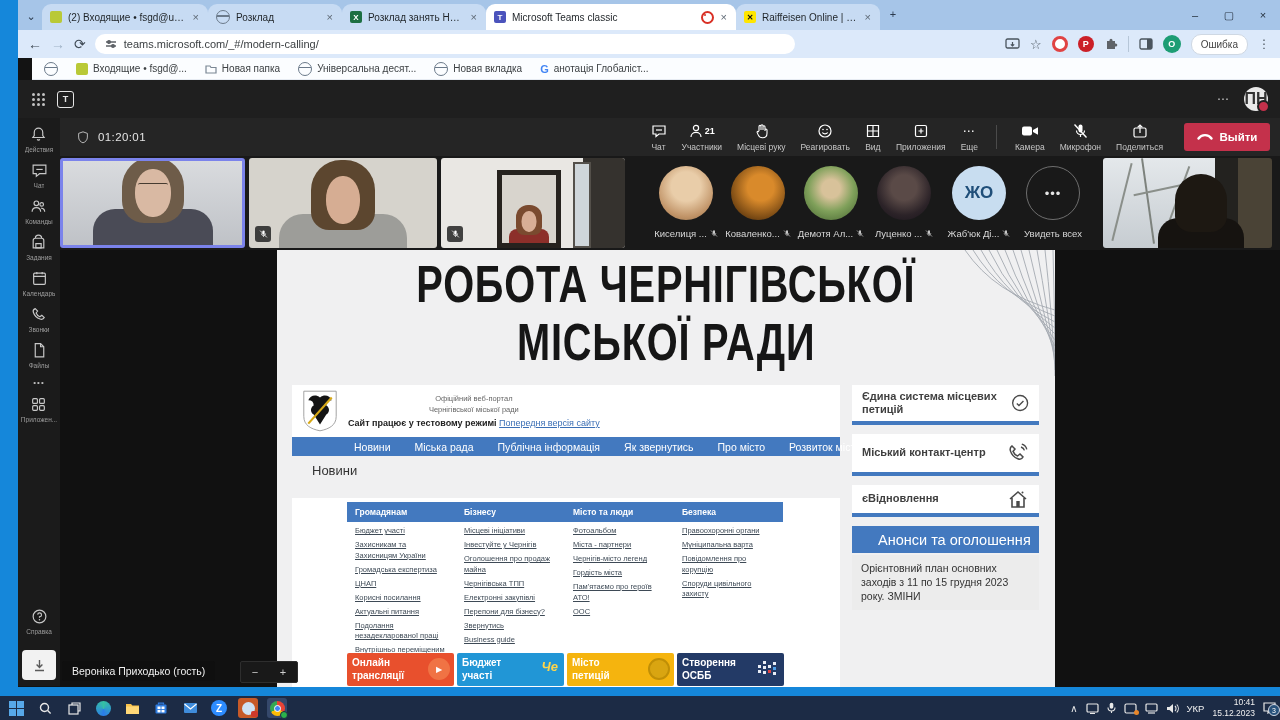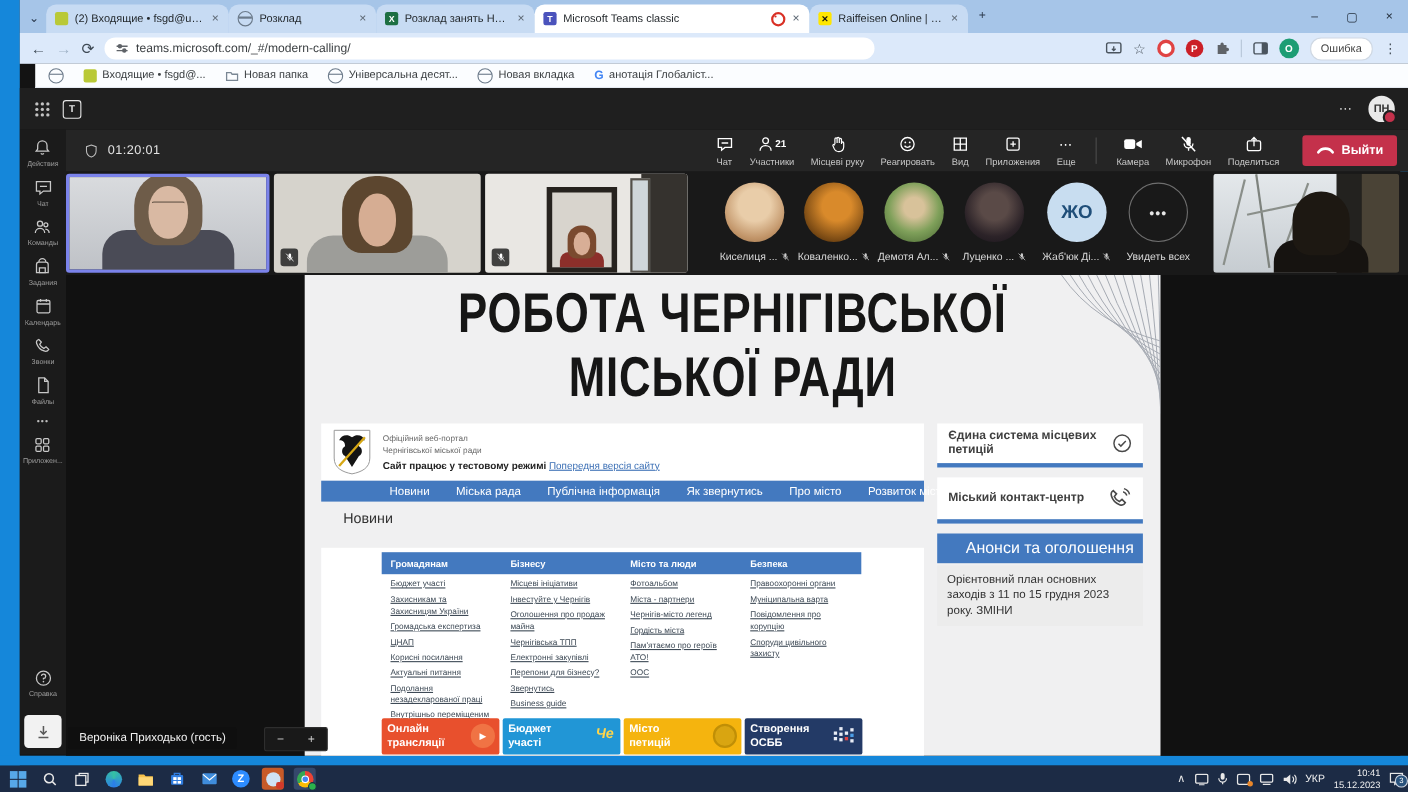--- a/index.html
+++ b/index.html
@@ -50,21 +50,21 @@
 
   
   .tmtop{left:18px;top:80px;width:1262px;height:38px;background:#1f1f1f;display:flex;align-items:center;}
   .waffle{display:grid;grid-template-columns:repeat(3,3px);grid-gap:2px;margin:0 12px 0 14px;}
   .waffle i{width:3px;height:3px;background:#c2c2c2;border-radius:50%;}
   .tlogo{width:15px;height:15px;border:1.5px solid #e6e6e6;border-radius:3px;color:#e6e6e6;font-size:9px;font-weight:bold;display:flex;align-items:center;justify-content:center;}
   .tsearch{position:absolute;left:50%;transform:translateX(-50%);width:660px;height:23px;background:#323232;border:1px solid #6a6a6a;border-radius:4px;display:flex;align-items:center;gap:7px;padding:0 9px;box-sizing:border-box;}
   .tsearch span{font-size:11px;color:#b5b5b5;}
   .tmright{margin-left:auto;display:flex;align-items:center;gap:14px;padding-right:12px;}
   .tmmore{color:#cdcdcd;font-size:12px;letter-spacing:1px;}
-  .tavatar{position:relative;width:24px;height:24px;border-radius:50%;background:#e9e9e9;color:#333;font-size:10px;font-weight:bold;display:flex;align-items:center;justify-content:center;}
+  .tavatar{position:relative;width:24px;height:24px;border-radius:50%;background:#e9e9e9;color:#333;font-size:16px;font-weight:bold;display:flex;align-items:center;justify-content:center;}
   .tavatar i{position:absolute;right:-2px;bottom:-2px;width:9px;height:9px;background:#c4314b;border:2px solid #1f1f1f;border-radius:50%;}
 
   
   .rail{left:18px;top:118px;width:42px;height:568px;background:#1b1b1b;display:flex;flex-direction:column;align-items:center;padding-top:8px;box-sizing:border-box;}
   .ritem{display:flex;flex-direction:column;align-items:center;gap:3px;margin-bottom:9px;color:#c8c8c8;}
   .ritem .rlbl{font-size:6.5px;color:#9d9d9d;max-width:40px;text-align:center;white-space:nowrap;overflow:hidden;text-overflow:ellipsis;}
   .rdots{color:#bdbdbd;font-size:8px;letter-spacing:1px;margin-bottom:9px;}
   .dlbtn{margin-top:6px;margin-bottom:6px;width:34px;height:30px;background:#f2f2f2;border-radius:4px;display:flex;align-items:center;justify-content:center;}
 
   
@@ -87,21 +87,21 @@
   .avname{position:absolute;top:72px;width:84px;text-align:center;font-size:9.5px;color:#d8d8d8;white-space:nowrap;overflow:hidden;display:flex;align-items:center;justify-content:center;gap:3px;}
 
   
   .stagebg{left:60px;top:250px;width:1220px;height:437px;background:#111;}
   .slide{left:277px;top:250px;width:778px;height:437px;background:#f0f0f1;overflow:hidden;}
   .stitle{position:absolute;top:6px;left:0;width:100%;text-align:center;color:#161616;font-weight:bold;font-size:51px;line-height:1.13;}
   .stitle span{display:inline-block;transform:scaleX(.78);letter-spacing:1px;white-space:nowrap;}
   .corner{position:absolute;right:0;top:0;}
 
   .shead{position:absolute;left:15px;top:135px;width:548px;height:52px;background:#fff;display:flex;align-items:center;gap:10px;padding:0 0 0 10px;box-sizing:border-box;}
-  .sport{font-size:7.5px;color:#666;line-height:1.35;}
+  .sport{font-size:7.5px;color:#666;line-height:1.35;text-align:center;}
   .stest{font-size:9px;color:#222;margin-top:3px;}
   .stest b{font-weight:bold;}
   .stest a{color:#3b6fb5;text-decoration:underline;}
   .snav{position:absolute;left:15px;top:187px;width:548px;height:19px;background:#4379bf;display:flex;align-items:center;gap:24px;padding-left:62px;box-sizing:border-box;}
   .snav span{color:#fff;font-size:10.5px;white-space:nowrap;}
   .snews{position:absolute;left:35px;top:213px;font-size:13px;color:#333;}
   .spanel{position:absolute;left:15px;top:248px;width:548px;height:189px;background:#fff;}
   .thead{position:absolute;left:55px;top:4px;width:436px;height:20px;background:#4379bf;display:flex;align-items:center;}
   .thead span{width:25%;padding-left:8px;box-sizing:border-box;color:#fff;font-size:8.5px;font-weight:bold;white-space:nowrap;overflow:hidden;}
   .tbody{position:absolute;left:55px;top:28px;width:436px;display:flex;}
@@ -697,20 +697,28 @@
             <path d="M7 11.5l2.6 2.6L15 8.5" fill="none" stroke="#4a4a4a" stroke-width="1.6"></path>
           </svg>
       </div>
       <div class="scard" style="height:42px;">
         <span class="sct">Міський контакт-центр</span>
         <svg width="22" height="22" viewBox="0 0 22 22">
             <path d="M5 4l3 3-2 2.4c.8 2 2.6 3.8 4.6 4.6L13 12l3 3c-1 2-3.2 2.6-5.2 1.8-3.5-1.4-6.2-4.1-7.3-7.7C2.8 7 3.4 5 5 4z" fill="none" stroke="#4a4a4a" stroke-width="1.5"></path>
             <path d="M14 5c1.8.6 3 1.8 3.4 3.4M14.8 2.2c2.6.8 4.4 2.6 5 5.2" fill="none" stroke="#4a4a4a" stroke-width="1.4"></path>
           </svg>
       </div>
+      <div class="scard" style="height:32px;">
+        <span class="sct">єВідновлення</span>
+        <svg width="22" height="21" viewBox="0 0 22 21">
+            <path d="M3 10L11 3l8 7M5 9v9h12V9" fill="none" stroke="#4a4a4a" stroke-width="1.6"></path>
+            <rect x="9.3" y="12" width="3.4" height="6" fill="#4a4a4a"></rect>
+            <circle cx="15.5" cy="3.5" r="1" fill="#4a4a4a"></circle>
+          </svg>
+      </div>
       <div class="annh">
           <span>Анонси та оголошення</span>
         </div>
       <div class="annb" style="margin-top:-7px;"><span>Орієнтовний план основних заходів з 11 по 15 грудня 2023 року. ЗМІНИ</span></div>
     </div>
   </div>
 
   <div class="abs presenter">
       <span>Вероніка Приходько (гость)</span>
     </div>

